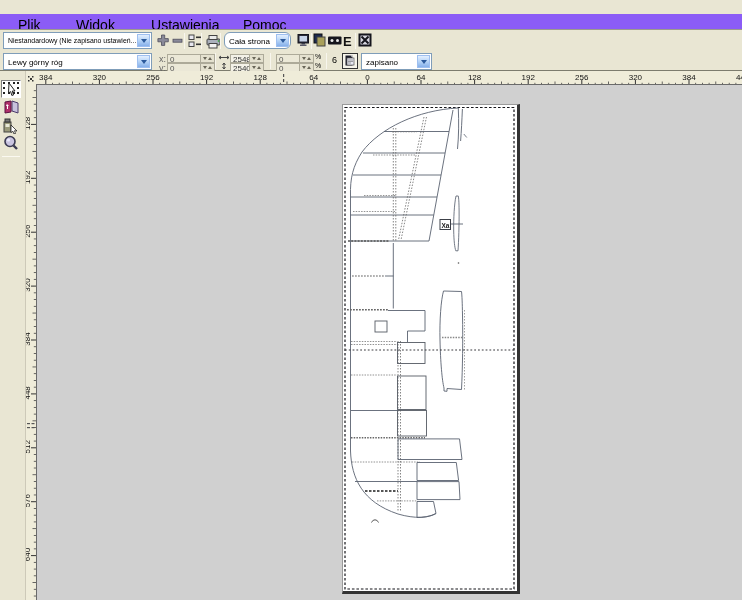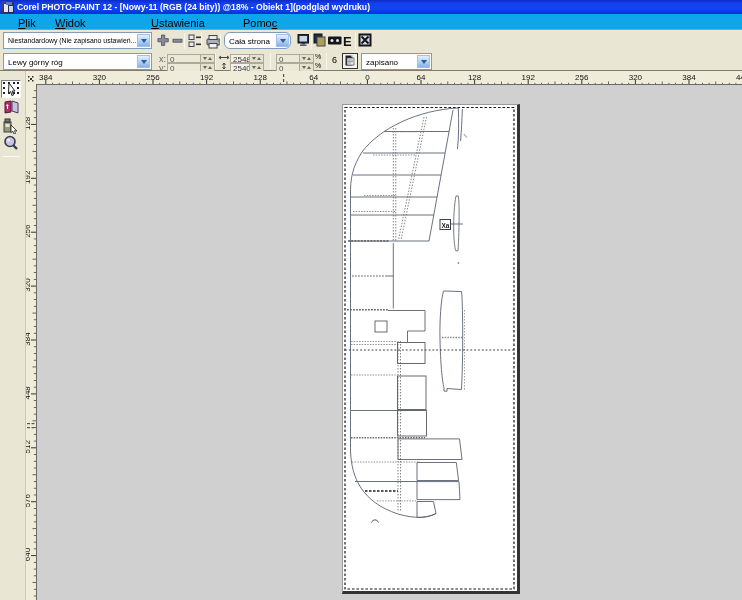--- a/index.html
+++ b/index.html
@@ -8,21 +8,21 @@
 #win{position:relative;width:742px;height:600px;}
 
 #title{left:0;top:0;width:742px;height:14px;
  background:linear-gradient(180deg,#0c2cc6 0%,#1440ee 25%,#1143f2 65%,#0a2fd4 100%);}
 #title .txt{position:absolute;left:17px;top:1.5px;color:#fff;font-size:9px;font-weight:bold;white-space:nowrap;transform:scaleX(0.958);transform-origin:0 0;}
 #appicon{left:2px;top:1px;width:12px;height:12px;background:linear-gradient(135deg,#3b4b8e,#1a2030);}
 #appicon i{position:absolute;left:2px;top:3px;width:4px;height:8px;background:#e8e8ee;}
 #appicon b{position:absolute;left:7px;top:5px;width:4px;height:6px;background:#cfd4e2;}
 #appicon u{position:absolute;left:4px;top:1px;width:6px;height:3px;background:#4f7acc;}
 
-#menubar{left:0;top:14px;width:742px;height:15px;background:#0ea5e9;font-size:11px;color:#000;}
+#menubar{left:0;top:14px;width:742px;height:15px;background:#8b5cf6;font-size:14px;color:#000;}
 #menubar span{position:absolute;top:3px;}
 #menubar em{font-style:normal;text-decoration:underline;}
 #menuline{left:0;top:29px;width:742px;height:1px;background:#9d9a8b;}
 
 #tb1{left:0;top:30px;width:742px;height:21px;background:#e9e6d3;}
 #tb2{left:0;top:51px;width:742px;height:19px;background:#e9e6d3;}
 #tb2line{left:0;top:70px;width:742px;height:1px;background:#7d7c6e;}
 .combo{position:absolute;background:#fff;border:1px solid #7f9db9;height:17px;font-size:8px;color:#000;overflow:hidden;}
 .combo .ct{position:absolute;left:4px;top:4px;white-space:nowrap;}
 .combo .arr{position:absolute;right:1px;top:1px;bottom:1px;width:13px;
@@ -42,31 +42,23 @@
 #hruler{left:26px;top:71px;width:716px;height:13px;background:#efecd9;}
 #vruler{left:26px;top:84px;width:10px;height:516px;background:#efecd9;}
 #corner{left:26px;top:71px;width:10px;height:13px;background:#efecd9;}
 
 #canvas{left:36px;top:84px;width:706px;height:516px;background:#d0d0d0;border-left:1px solid #6a6a6a;border-top:1px solid #6a6a6a;}
 
 #page{position:absolute;left:304.5px;top:19px;width:178px;height:490px;background:#fff;border:1px solid #9a9a9a;border-right:3px solid #333333;border-bottom:3px solid #333333;}
 </style></head>
 <body>
 <div id="win">
- <div id="title" class="abs">
-   <div id="appicon" class="abs">
-        <i></i>
-        <b></b>
-        <u></u>
-      </div>
-   <div class="txt">Corel PHOTO-PAINT 12 - [Nowy-11 (RGB (24 bity)) @18% - Obiekt 1](podgląd wydruku)</div>
- </div>
  <div id="menubar" class="abs">
    <span style="left:18px"><em>P</em>lik</span>
-   <span style="left:55px"><em>W</em>idok</span>
+   <span style="left:76px"><em>W</em>idok</span>
    <span style="left:151px"><em>U</em>stawienia</span>
    <span style="left:243px">Pomo<em>c</em></span>
  </div>
  <div id="menuline" class="abs"></div>
  <div id="tb1" class="abs">
    <div class="combo" style="left:3px;top:2px;width:149px;font-size:6.9px;">
         <span class="ct">Niestandardowy (Nie zapisano ustawień...</span>
         <span class="arr"></span>
       </div>
    <svg class="abs" style="left:156px;top:3px" width="230" height="16" viewBox="0 0 230 16">

